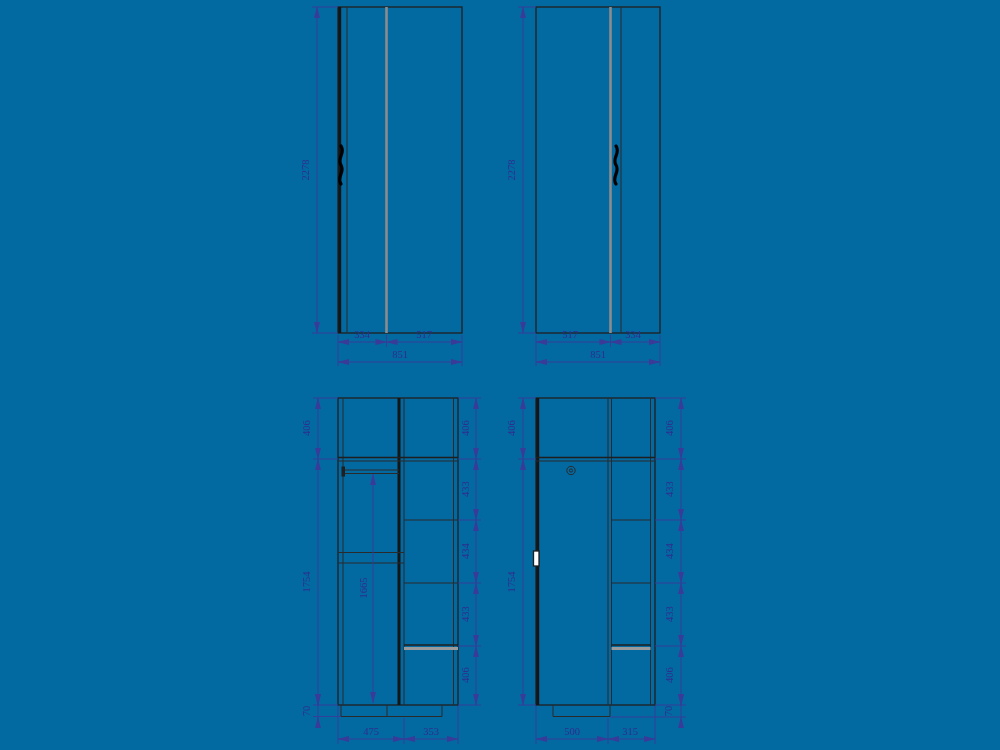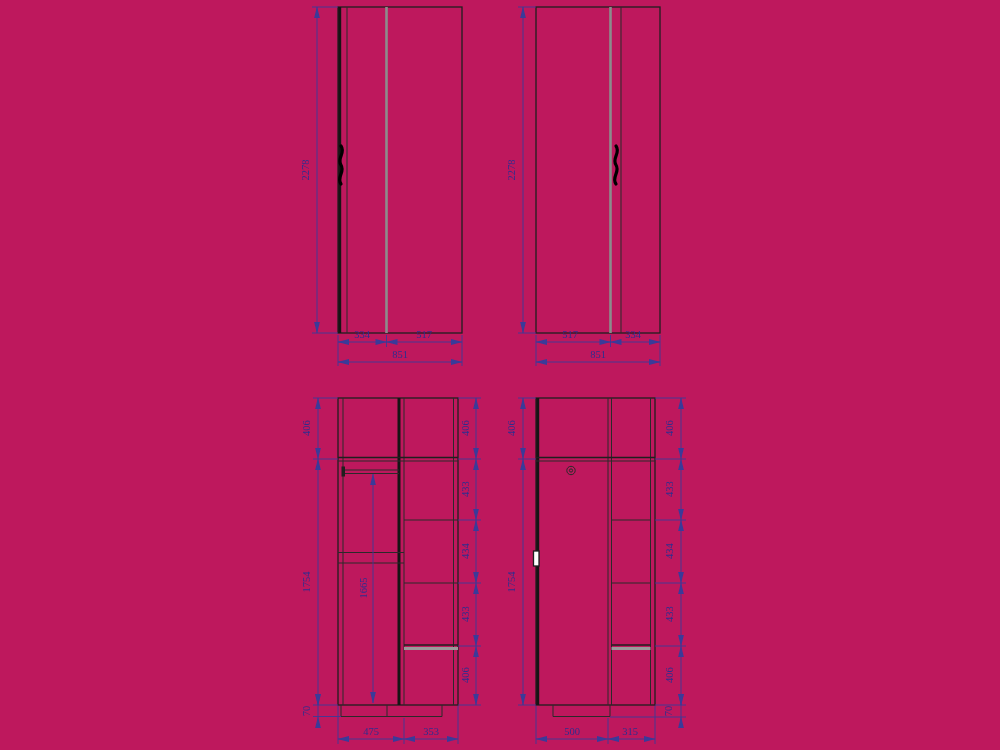--- a/index.html
+++ b/index.html
@@ -1,16 +1,16 @@
 <!DOCTYPE html>
 <html><head>
 <meta charset="utf-8">
 <style>
   html,body{margin:0;padding:0;background:#ffffff;}
-  .canvas{position:relative;width:1000px;height:750px;background:#be185d;overflow:hidden;
+  .canvas{position:relative;width:1000px;height:750px;background:#0369a1;overflow:hidden;
           font-family:"Liberation Serif",serif;}
   svg{display:block;}
   .ln      {stroke:#1f1f1f;stroke-width:1.3;fill:none;}
   .lnThin  {stroke:#2a2a2a;stroke-width:1;fill:none;}
   .lnThick {stroke:#151515;stroke-width:3;fill:none;}
   .lnGray  {stroke:#8c8c8c;stroke-width:2.6;fill:none;}
   .lnGray4 {stroke:#9a9a9a;stroke-width:3.2;fill:none;}
   .dim     {stroke:#3a3a99;stroke-width:0.9;fill:none;}
   .dimArr  {stroke:#3a3a99;stroke-width:0.9;fill:none;
             marker-start:url(#arr);marker-end:url(#arr);}

